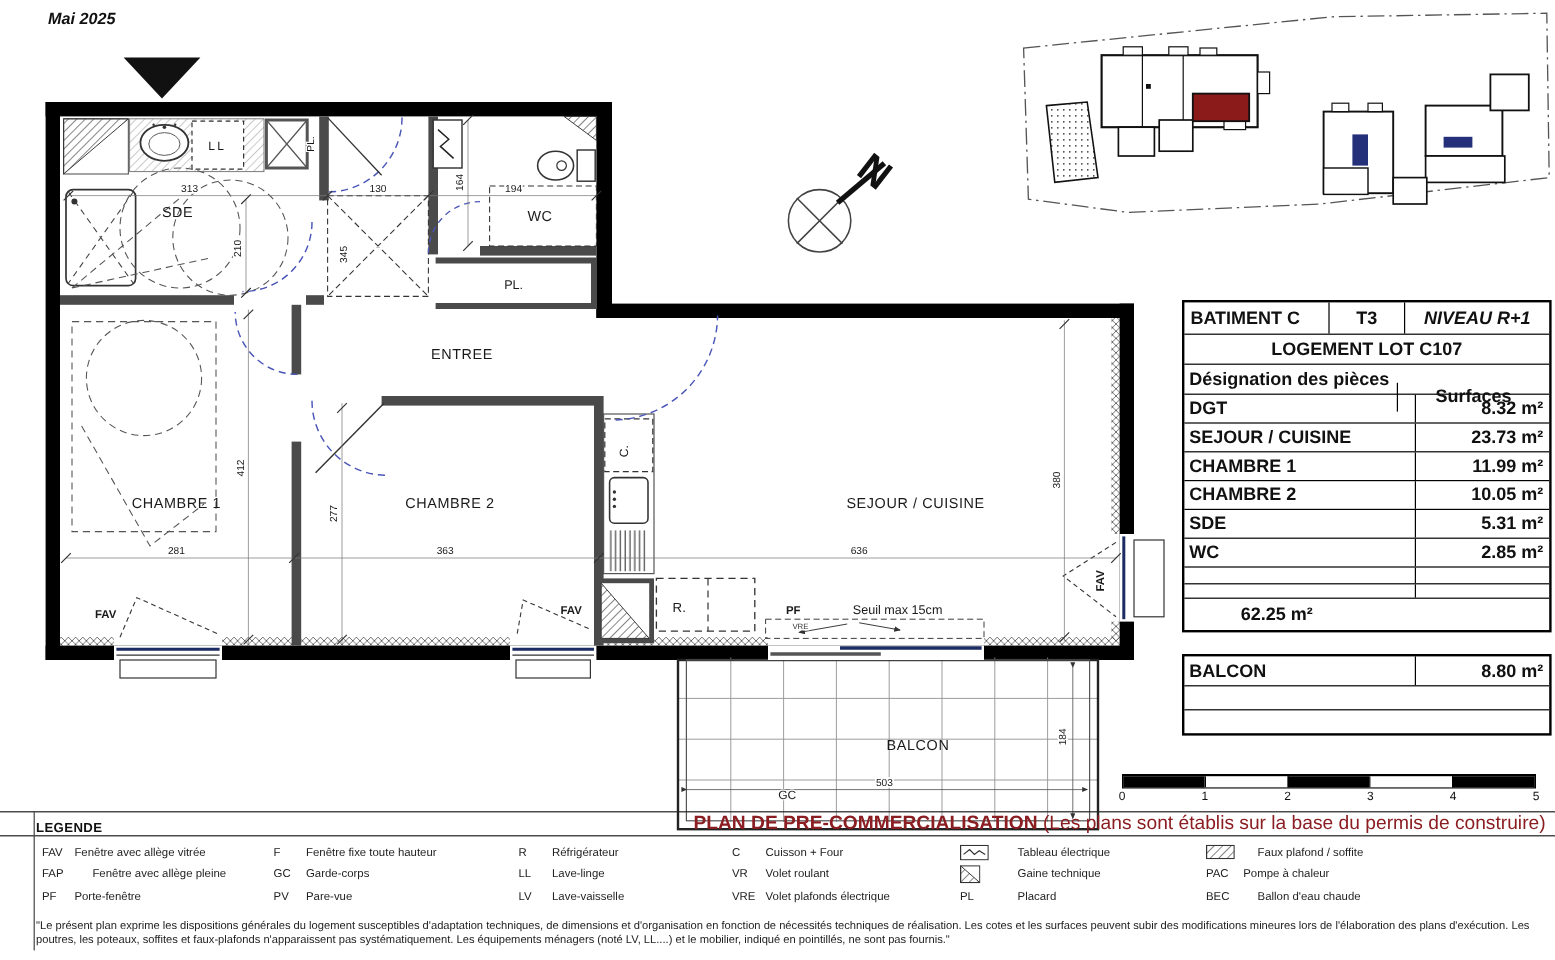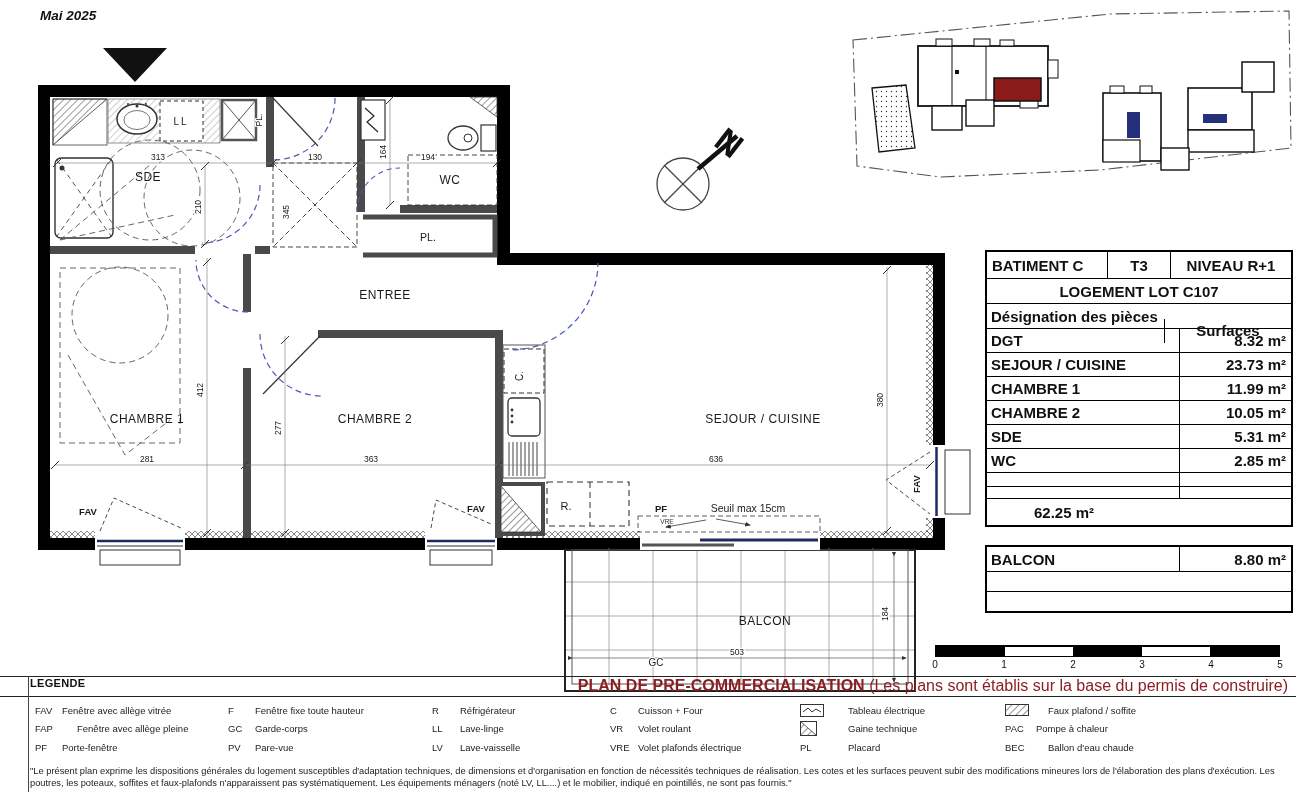--- a/index.html
+++ b/index.html
@@ -25,40 +25,40 @@
   .itable .row{display:flex;border-top:1px solid #000;box-sizing:border-box;align-items:center;}
   .itable .row:first-child{border-top:none;align-items:center;}
   .cell{box-sizing:border-box;height:100%;display:flex;align-items:center;}
   .cell+.cell{border-left:1px solid #000;}
   .r1{height:26px;} .r2{height:25px;} .r3{height:25px;}
   .rd{height:24px;} .re1{height:14px;} .re2{height:12px;} .rt{height:27px;}
   .c-name{flex:1;padding-left:4px;}
   .c-val{width:112px;justify-content:flex-end;padding-right:5px;}
   .c-bat{width:120px;padding-left:5px;}
   .c-t3{width:63px;justify-content:center;}
-  .c-niv{flex:1;justify-content:center;}
+  .c-niv{flex:1;justify-content:center;font-style:italic;}
   .c-lot{flex:1;justify-content:center;}
   .c-surf{width:127px;justify-content:center;margin-top:29px;}
   .btable{left:985px;top:545px;width:304px;border:2px solid #000;background:#fff;font-weight:bold;font-size:15px;}
   .btable .row{display:flex;border-top:1px solid #000;box-sizing:border-box;align-items:center;}
   .btable .row:first-child{border-top:none;}
   .rb1{height:24px;} .rb2{height:20px;}
 
   
   .scalebar{left:935px;top:645px;width:345px;}
   .scale-row{display:flex;height:9px;border:1px solid #000;border-top:2px solid #000;box-sizing:content-box;}
   .seg{flex:1;border-left:1px solid #000;}
   .seg:first-child{border-left:none;}
   .seg.b{background:#000;} .seg.w{background:#fff;}
   .scale-nums{position:relative;height:14px;font-size:10px;}
   .scale-nums span{position:absolute;transform:translateX(-50%);top:2px;}
 
   
   .legend-bar{left:0;right:0;top:676px;height:19px;border-top:1.5px solid #222;border-bottom:1.5px solid #222;
-              display:flex;justify-content:space-between;align-items:flex-start;padding:0 8px 0 30px;}
+              display:flex;justify-content:space-between;align-items:flex-end;padding:0 8px 0 30px;}
   .legend-title{font-size:11px;font-weight:bold;letter-spacing:.3px;}
   .banner{font-size:16px;color:#8b1e22;}
   .banner b{font-weight:bold;}
   .vline{left:28px;top:676px;height:116px;width:0;border-left:1px solid #444;}
   .lcol{top:701px;}
   .lrow{height:18.5px;display:flex;align-items:center;font-size:9.5px;color:#222;}
   .labbr{display:inline-block;flex:none;}
   .lic{display:inline-flex;align-items:center;flex:none;}
   .disclaimer{top:766px;left:30px;width:1254px;font-size:9.3px;line-height:11.6px;color:#222;}
 </style>

